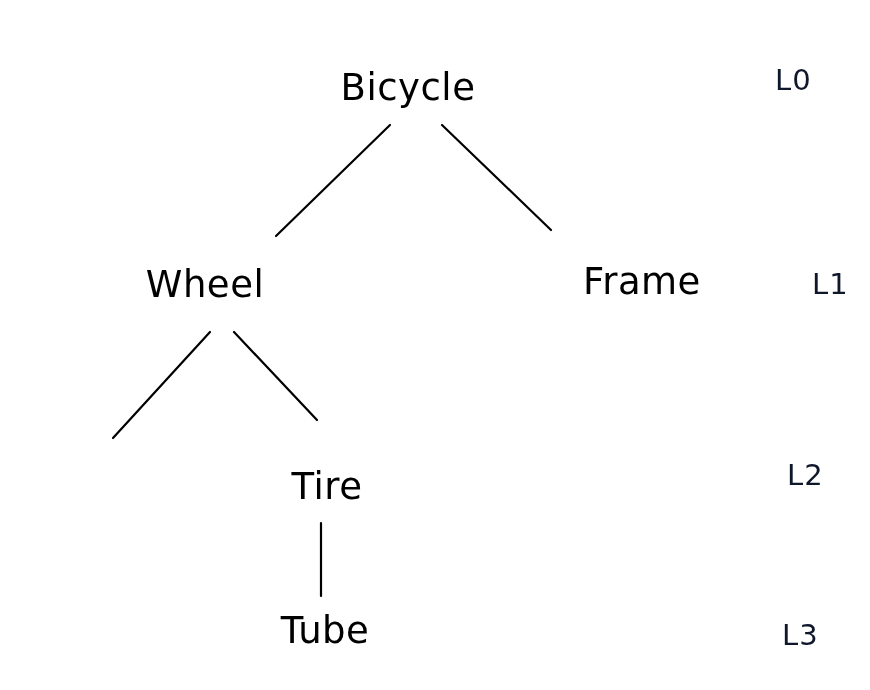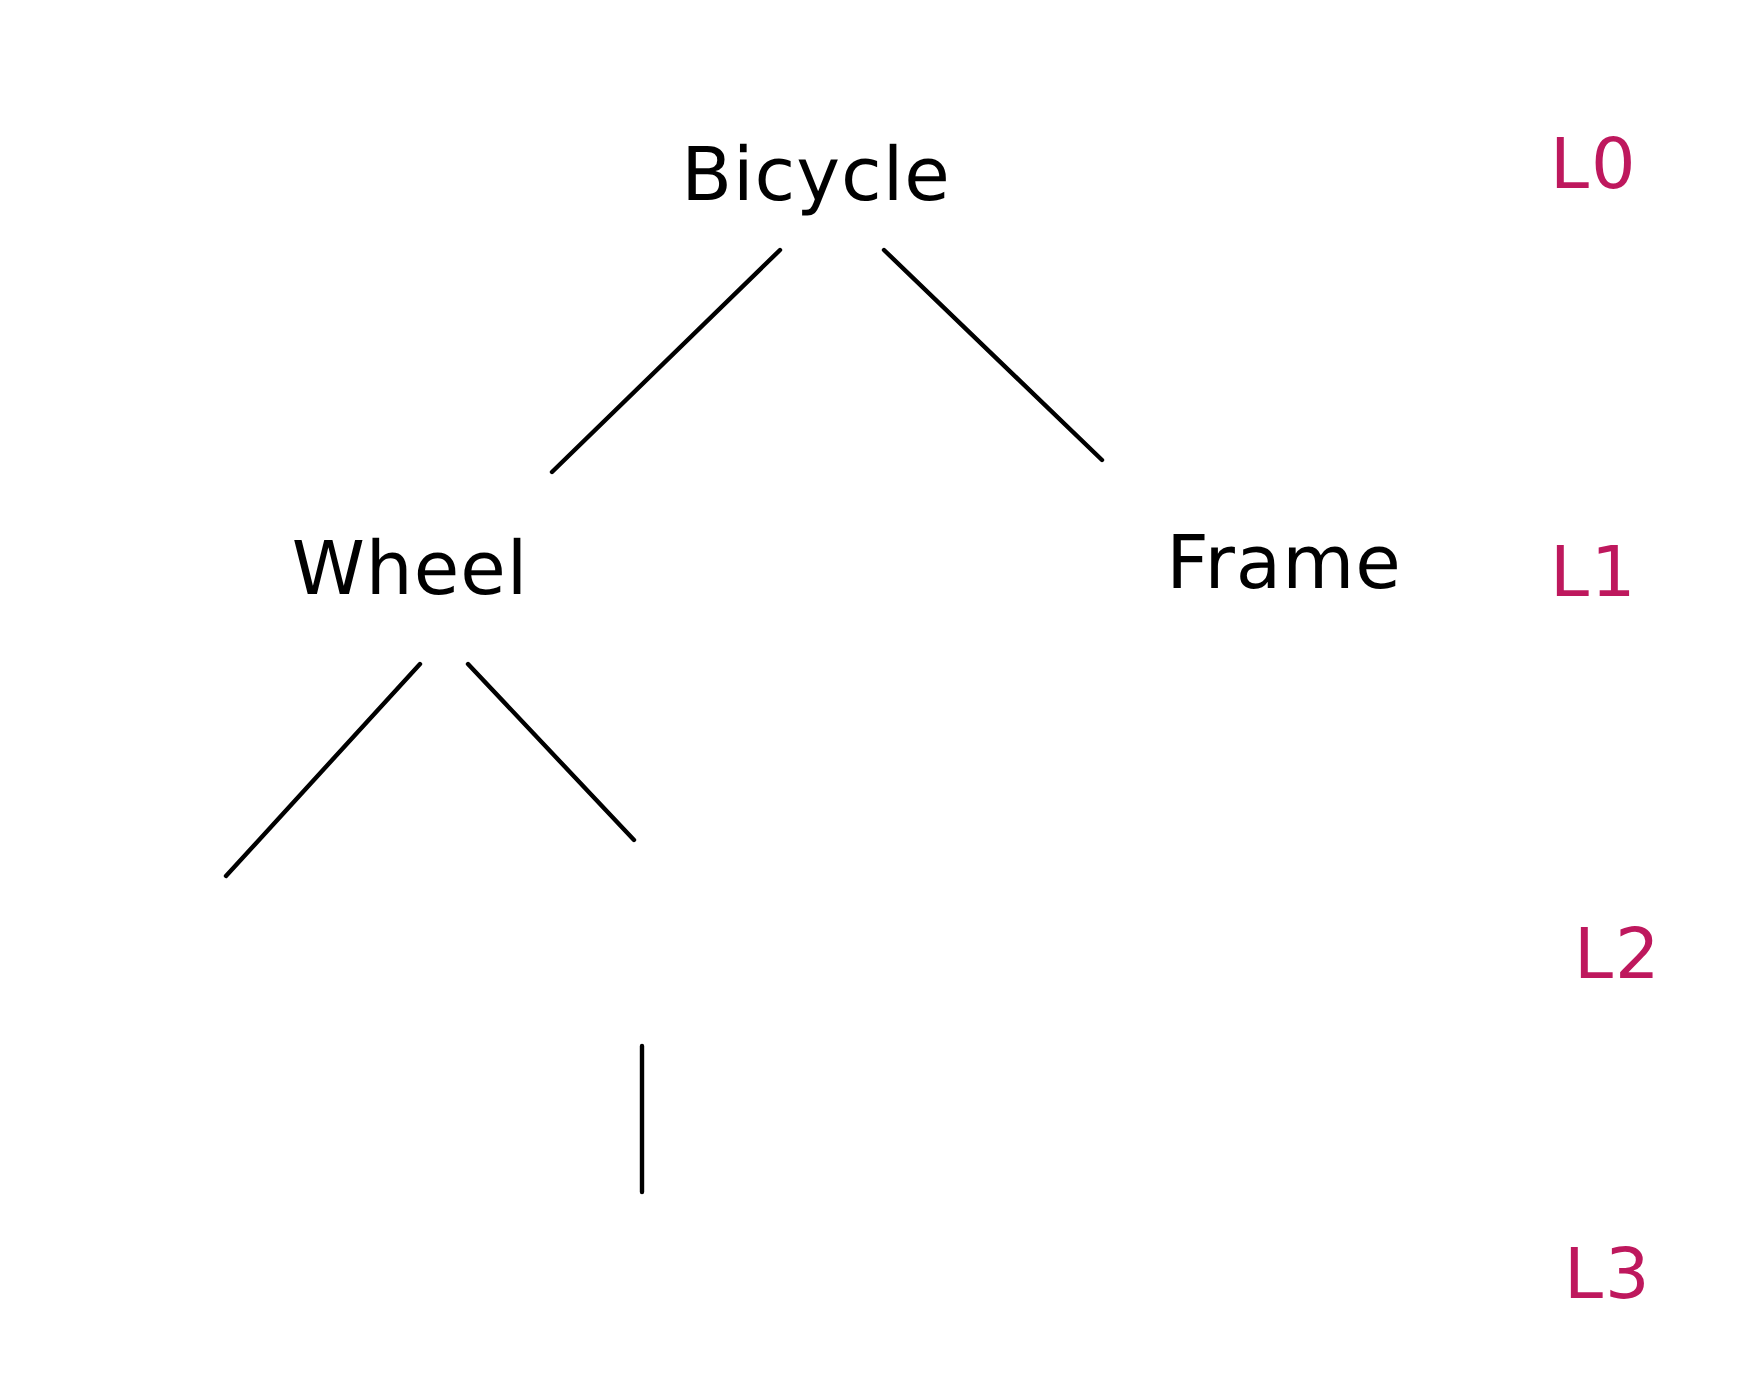--- a/index.html
+++ b/index.html
@@ -33,26 +33,26 @@
     font-family: "DejaVu Sans", sans-serif;
     font-weight: 500;
     letter-spacing: 0.5px;
     text-align: right;
   }
   .node-label.sz-node {
     font-size: 37px;
   }
   .level-label {
     position: absolute;
-    color: #be185d;
+    color: #0f172a;
     white-space: nowrap;
     line-height: 1;
     font-family: "DejaVu Sans", sans-serif;
     font-weight: 500;
-    font-size: 35px;
+    font-size: 29px;
     letter-spacing: 1px;
   }
   
   .ctr {
     transform: translate(-50%, 0);
   }
 </style>
 </head>
 <body>
 
@@ -62,19 +62,21 @@
     <line class="edge" stroke="#000000" stroke-width="2.2" stroke-linecap="round" x1="390" y1="125" x2="276" y2="236"></line>
     <line class="edge" stroke="#000000" stroke-width="2.2" stroke-linecap="round" x1="442" y1="125" x2="551" y2="230"></line>
     <line class="edge" stroke="#000000" stroke-width="2.2" stroke-linecap="round" x1="210" y1="332" x2="113" y2="438"></line>
     <line class="edge" stroke="#000000" stroke-width="2.2" stroke-linecap="round" x1="234" y1="332" x2="317" y2="420"></line>
     <line class="edge" stroke="#000000" stroke-width="2.2" stroke-linecap="round" x1="321" y1="523" x2="321" y2="596"></line>
   </svg>
 
   <div class="node-label sz-node ctr" style="font-size: 37px; left: 408px; top: 69.14px;">Bicycle</div>
   <div class="node-label sz-node ctr" style="font-size: 37px; left: 642px; top: 263.14px;">Frame</div>
   <div class="node-label sz-node ctr" style="font-size: 37px; left: 205px; top: 266.14px;">Wheel</div>
+  <div class="node-label sz-node ctr" style="font-size: 37px; left: 327px; top: 468.14px;">Tire</div>
+  <div class="node-label sz-node ctr" style="font-size: 37px; left: 325px; top: 612.14px;">Tube</div>
 
   <div class="level-label" style="left: 775px; top: 65.7px;">L0</div>
-  <div class="level-label" style="left: 775px; top: 269.7px;">L1</div>
+  <div class="level-label" style="left: 812px; top: 269.7px;">L1</div>
   <div class="level-label" style="left: 775px; top: 460.7px; margin-left: 12px;">L2</div>
   <div class="level-label" style="left: 766px; top: 620.7px; margin-left: 16px;">L3</div>
 
 </div>
 
 </body></html>

